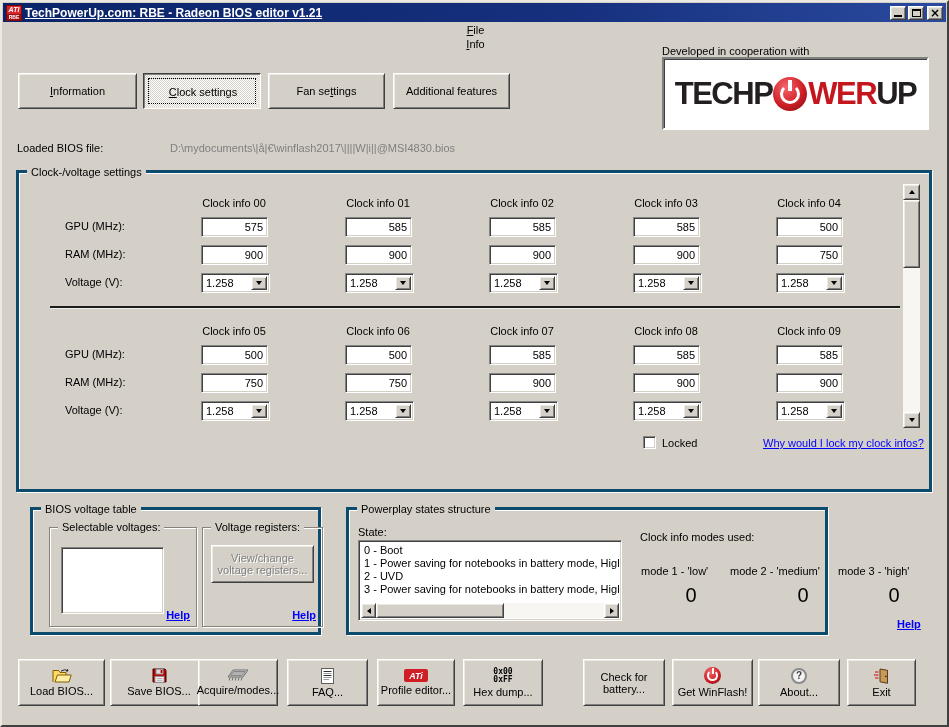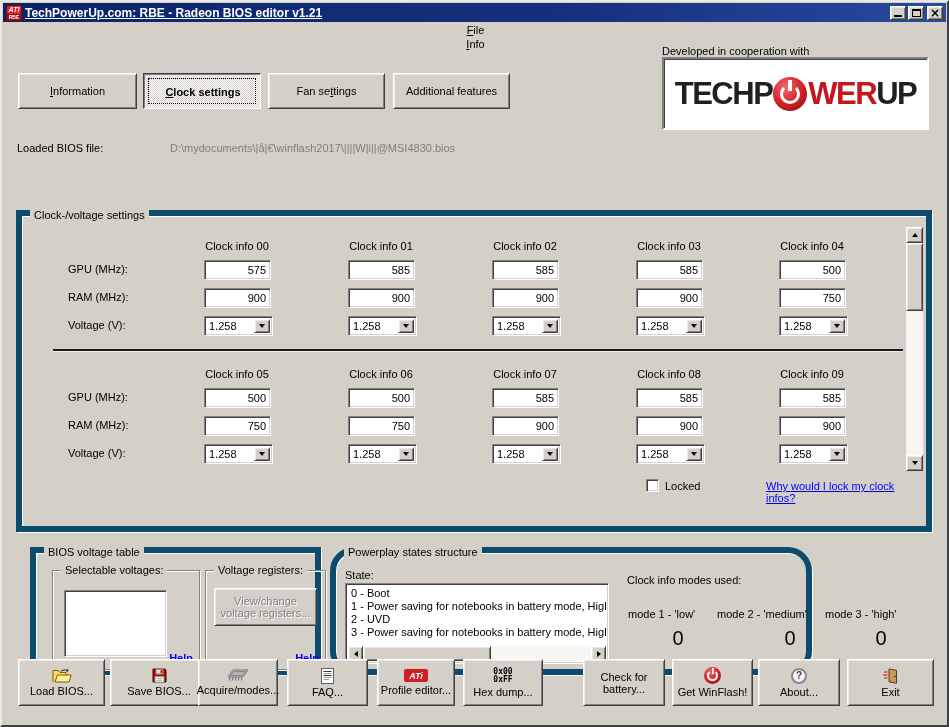--- a/index.html
+++ b/index.html
@@ -7,22 +7,22 @@
   body { font-family:"Liberation Sans","DejaVu Sans",sans-serif; font-size:11px; color:#000; }
 
   .window { position:relative; width:949px; height:727px; background:#d4d0c8; overflow:hidden;
             border:2px solid; border-color:#ece9e2 #404040 #404040 #ece9e2; }
 
   
   .raised { background:#d4d0c8; border:1px solid; border-color:#ffffff #404040 #404040 #ffffff;
             box-shadow: inset 1px 1px 0 #ece9e2, inset -1px -1px 0 #808080; }
   .sunken { background:#ffffff; border:1px solid; border-color:#848484 #ffffff #ffffff #848484;
             box-shadow: inset 1px 1px 0 #404040, inset -1px -1px 0 #d4d0c8; }
-  .group  { position:absolute; border:6px solid #0c4a6e;
-            box-shadow: inset 1px 1px 0 #ffffff, 1px 1px 0 #ffffff; margin-top: 40px; }
+  .group  { position:absolute; border:3px solid #0c4a6e;
+            box-shadow: inset 1px 1px 0 #ffffff, 1px 1px 0 #ffffff; }
   .legend { position:absolute; top:-7px; left:8px; background:#d4d0c8; padding:0 4px; white-space:nowrap; }
 
   
   .titlebar { position:absolute; left:1px; top:1px; right:1px; height:19px;
               background:linear-gradient(90deg,#0a246a 0%,#16307e 60%,#2a4a9e 100%);
               display:flex; align-items:center; padding:0 3px; }
   .app-ico { width:16px; height:16px; margin-right:3px; display:flex; flex-direction:column; flex:none;
              border:1px solid #7a0a0a; background:#d6252c; }
   .app-ico .t { flex:1; color:#fff; font:italic bold 7px "Liberation Sans",sans-serif; display:flex; align-items:center; justify-content:center; }
   .app-ico .b { height:6px; background:#9e1016; color:#fff; font:bold 5px "Liberation Sans",sans-serif; display:flex; align-items:center; justify-content:center; }
@@ -36,21 +36,21 @@
   
   .menubar { position:absolute; left:1px; top:21px; right:1px; height:18px; display:flex; align-items:center; padding-left:2px;flex-direction:column; }
   .menu-item { padding:1px 7px; }
 
   
   .tab { position:absolute; top:71px; height:36px; display:flex; align-items:center; justify-content:center; font-size:11px; }
   .tab.active { border-color:#404040 #ffffff #ffffff #404040;
                 box-shadow: inset 1px 1px 0 #808080, inset -1px -1px 0 #ece9e2;
                 background-color:#e9e7e1;
                 background-image:conic-gradient(#ffffff 25%, #d4d0c8 0 50%, #ffffff 0 75%, #d4d0c8 0);
-                background-size:2px 2px;font-weight:bold; }
+                background-size:2px 2px; }
   .tab.active::after { content:""; position:absolute; inset:4px; border:1px dotted #000; }
   .tab.active span { transform:translate(1px,1px); }
 
   
   .partner-caption { position:absolute; left:660px; top:43px; }
   .logo-box { position:absolute; left:660px; top:55px; width:267px; height:73px; background:#fff;
               border:2px solid; border-color:#808080 #fff #fff #808080;
               box-shadow: inset 1px 1px 0 #404040; display:flex; align-items:center; justify-content:center; }
   .logo-text { font-weight:bold; font-size:31px; letter-spacing:-1.5px; white-space:nowrap; display:flex; align-items:center; }
   .logo-black { color:#231f20; } .logo-red { color:#c4161c; }
@@ -95,21 +95,21 @@
   
   .voltage-group { left:28px; top:505px; width:291px; height:128px; }
   .subgroup { position:absolute; border:1px solid #87837b; box-shadow: inset 1px 1px 0 #ffffff, 1px 1px 0 #ffffff; }
   .sub-select { left:16px; top:17px; width:148px; height:100px; }
   .sub-reg { left:169px; top:17px; width:121px; height:100px; }
   .volt-list { position:absolute; left:11px; top:19px; width:103px; height:67px; }
   .reg-btn { position:absolute; left:8px; top:17px; width:103px; height:38px; color:#808080;
              text-shadow:1px 1px 0 #fff; display:flex; align-items:center; justify-content:center; text-align:center; padding:2px; }
   .sub-help { position:absolute; right:6px; bottom:5px; }
 
-  .pp-group { left:328px; top:505px; width:482px; height:128px;border-radius:24px; }
+  .pp-group { left:344px; top:505px; width:482px; height:128px; }
   .state-label { position:absolute; left:9px; top:16px; }
   .state-list { position:absolute; left:9px; top:30px; width:264px; height:81px; overflow:hidden; }
   .state-item { white-space:nowrap; overflow:hidden; line-height:13px; padding:0 0 0 3px; }
   .state-list .items { position:absolute; left:2px; right:2px; top:3px; bottom:17px; overflow:hidden; }
   .hscroll { position:absolute; left:2px; right:2px; bottom:2px; height:15px; background:#f7f6f3; display:flex; }
   .hscroll .sb-btn { width:15px; height:15px; }
   .htrack { flex:1; position:relative; }
   .hthumb { position:absolute; left:0; top:0; bottom:0; width:128px; }
 
   .modes-title { position:absolute; left:291px; top:21px; }
@@ -410,21 +410,21 @@
     <span>Check for battery...</span>
   </div>
   <div class="toolbtn raised" style="left:670px;width:81px">
     <span class="power power-sm"></span>
     <span>Get WinFlash!</span>
   </div>
   <div class="toolbtn raised" style="left:756px;width:82px">
     <span class="about-ico">?</span>
     <span>About...</span>
   </div>
-  <div class="toolbtn raised" style="left:845px;width:87px">
+  <div class="toolbtn raised" style="left:845px;width:69px">
     <svg width="16" height="16" viewBox="0 0 16 16">
         <g stroke="#dd0000">
           <line x1="1" y1="4" x2="4.5" y2="4"></line>
           <line x1="0" y1="7" x2="4.5" y2="7"></line>
           <line x1="1" y1="10" x2="4.5" y2="10"></line>
         </g>
         <polygon points="6,1 13.5,2.3 13.5,15.3 6,13.8" fill="#c79a5b" stroke="#5c3a14"></polygon>
         <circle cx="11.8" cy="8.3" r="0.9" fill="#3c2a10"></circle>
       </svg>
     <span>Exit</span>

